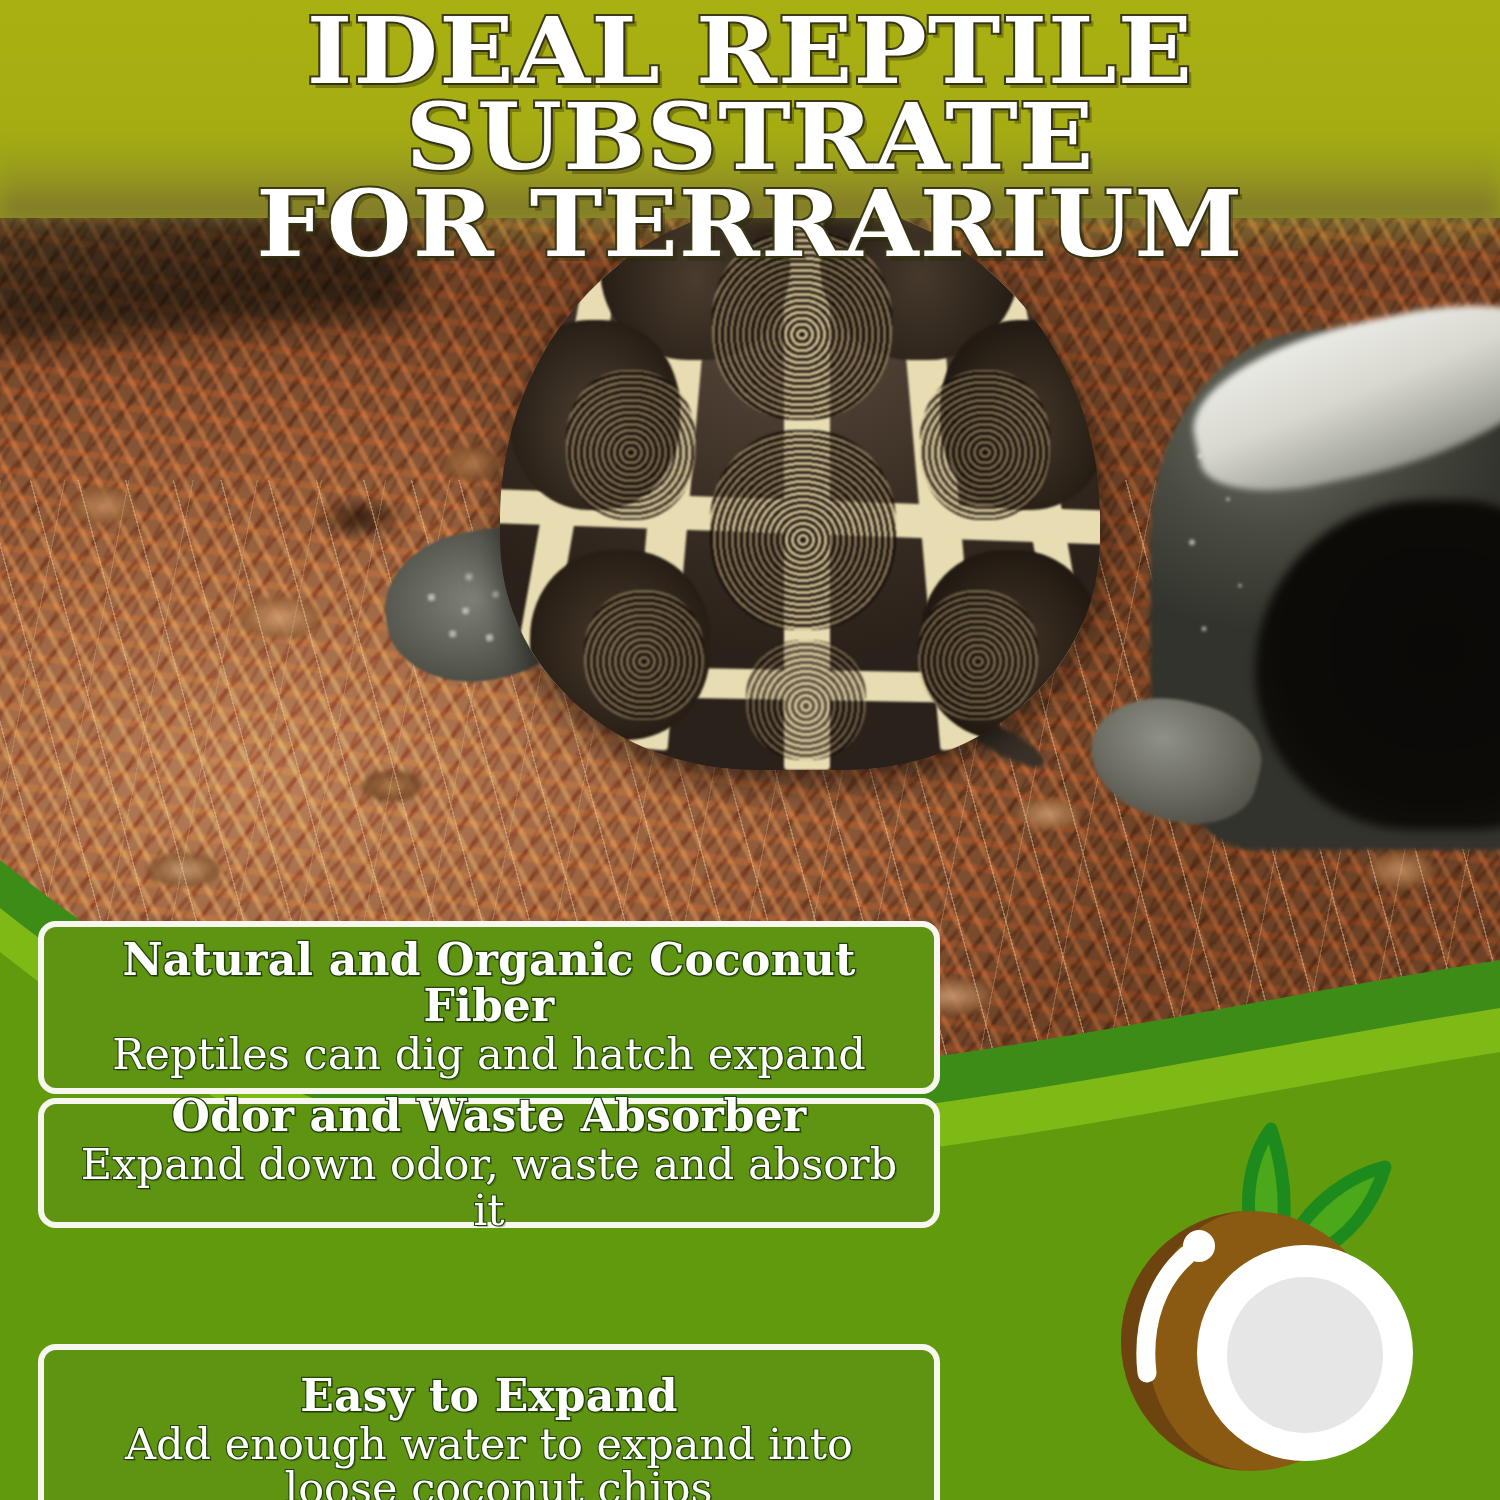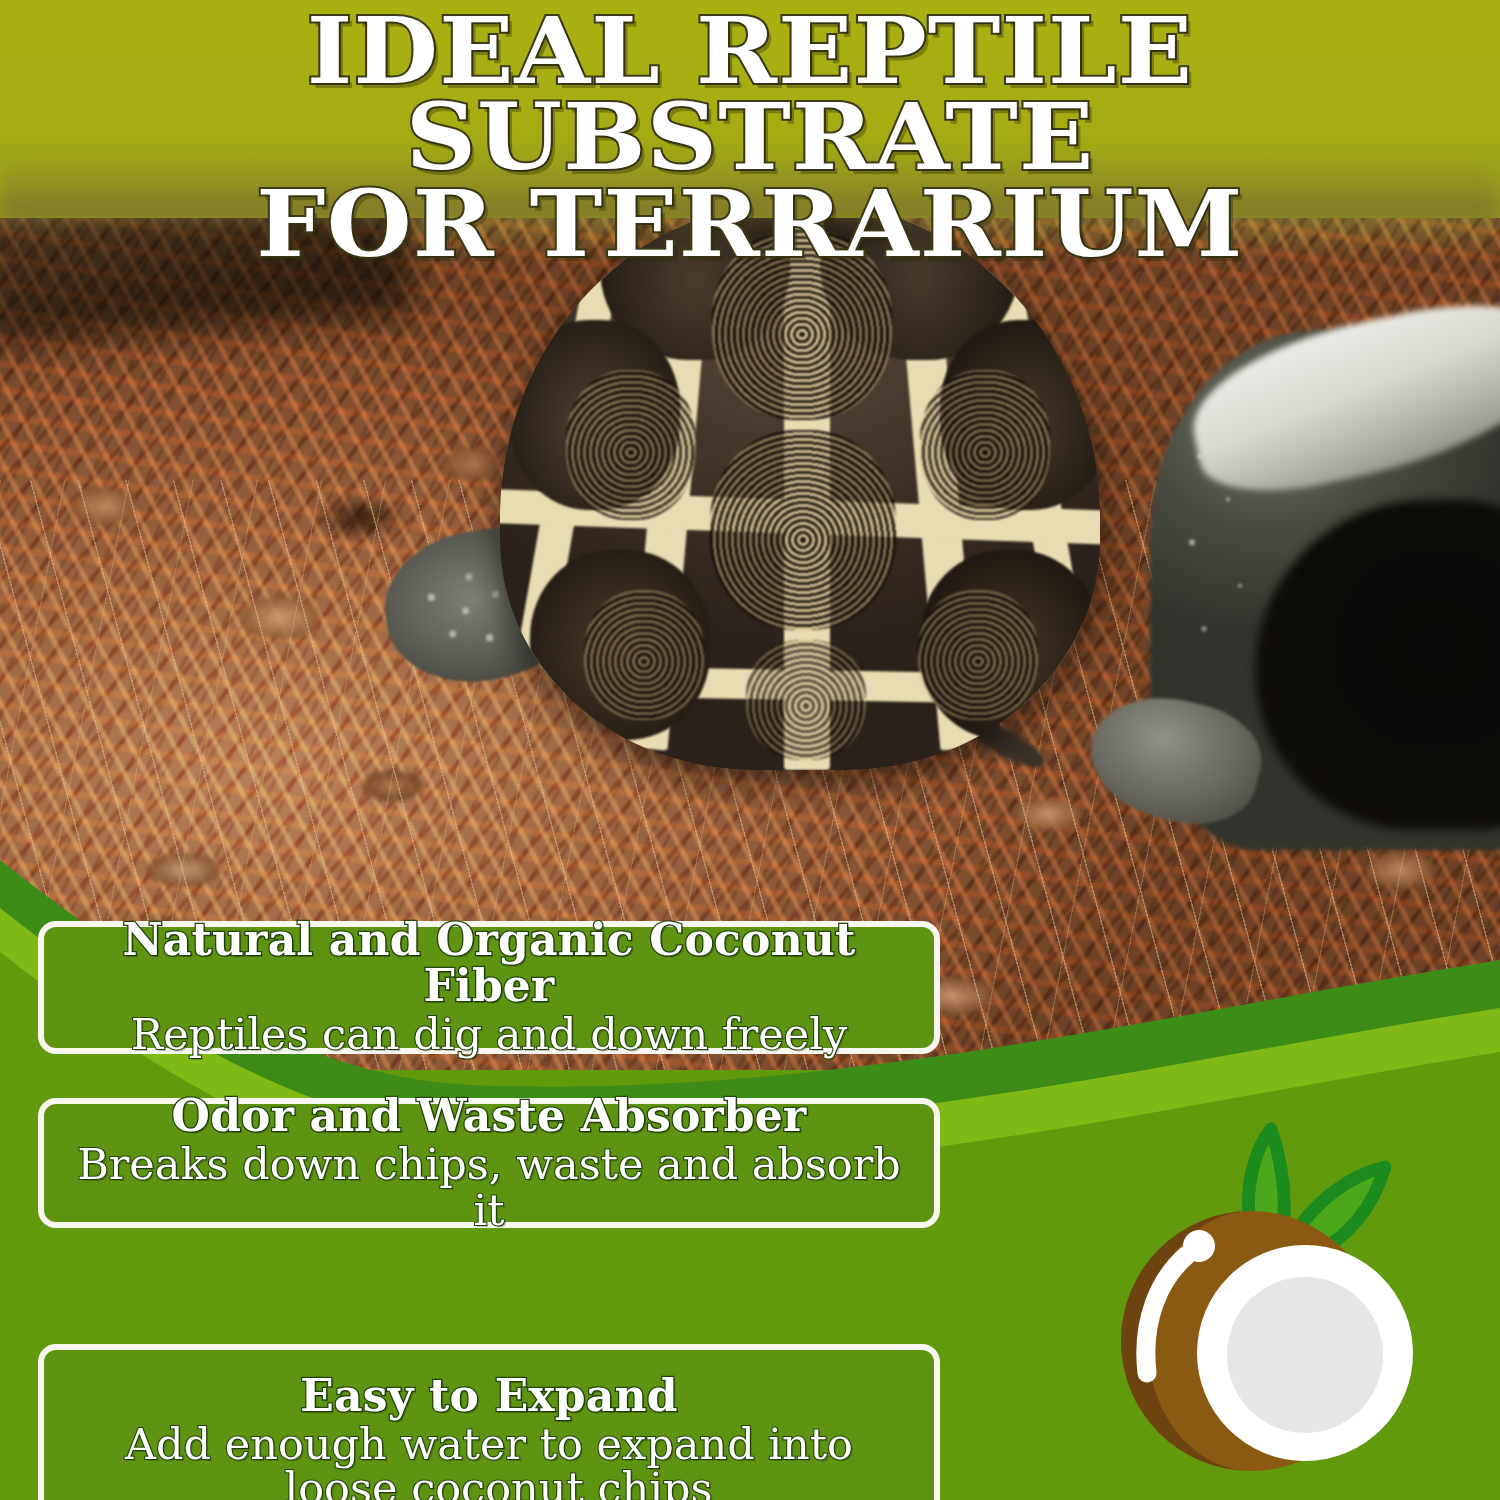--- a/index.html
+++ b/index.html
@@ -225,21 +225,21 @@
   .fsub{
     font-family:"DejaVu Serif", serif;
     font-weight:400;
     color:#ffffff;
     -webkit-text-stroke:2.2px #23450a;
     paint-order:stroke fill;
     font-size:43px;line-height:1.06;
     text-shadow:2px 2px 0 rgba(20,40,6,.28);
     margin-top:4px;
   }
-  #box1{left:38px;top:921px;width:902px;height:133px;}
+  #box1{left:38px;top:921px;width:902px;height:173px;}
   #box2{left:38px;top:1098px;width:902px;height:130px;}
   #box3{left:38px;top:1344px;width:902px;height:196px;}
   #box3 .fsub{line-height:1.02;}
 
   
   .coco{position:absolute;left:1055px;top:1115px;width:415px;height:370px;z-index:9;}
 </style>
 </head>
 <body>
 
@@ -311,26 +311,26 @@
   <div class="header"></div>
   <div class="title">
     <span>IDEAL REPTILE SUBSTRATE</span>
     <span class="l2">FOR TERRARIUM</span>
   </div>
 
   <div class="boxwrap">
 
     <div class="fbox" id="box1">
       <div class="fhead">Natural and Organic Coconut Fiber</div>
-      <div class="fsub">Reptiles can dig and down freely</div>
+      <div class="fsub">Reptiles can dig and hatch expand</div>
     </div>
 
     <div class="fbox" id="box2">
       <div class="fhead">Odor and Waste Absorber</div>
-      <div class="fsub">Breaks down chips, waste and absorb it</div>
+      <div class="fsub">Expand down odor, waste and absorb it</div>
     </div>
 
     <div class="fbox" id="box3">
       <div class="fhead">Easy to Expand</div>
       <div class="fsub">Add enough water to expand into</div>
       <div class="fsub" style="margin-top:0;margin-left:19px;">loose coconut chips</div>
     </div>
 
   </div>
 

